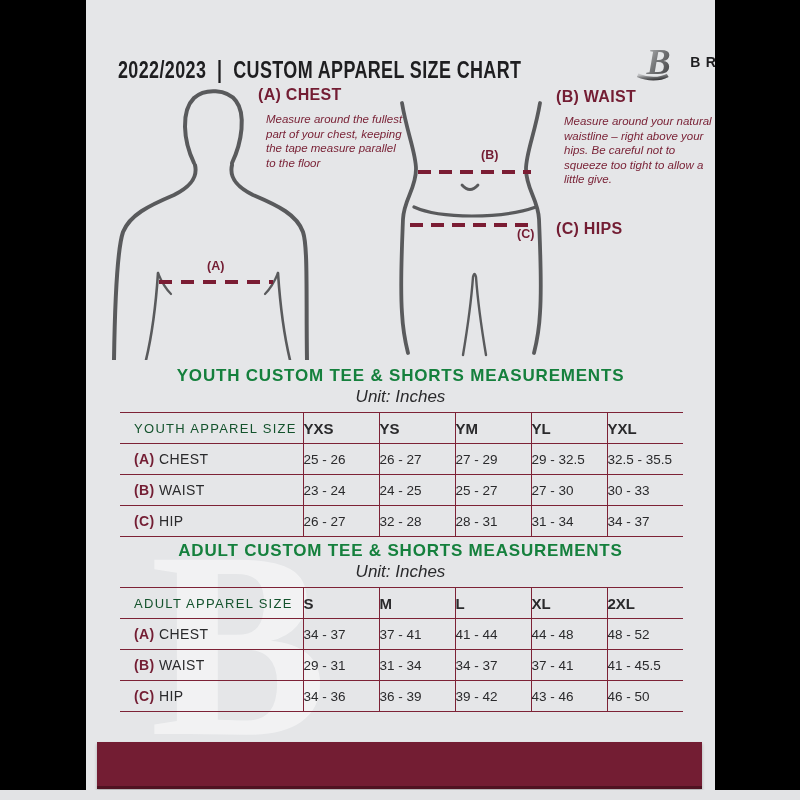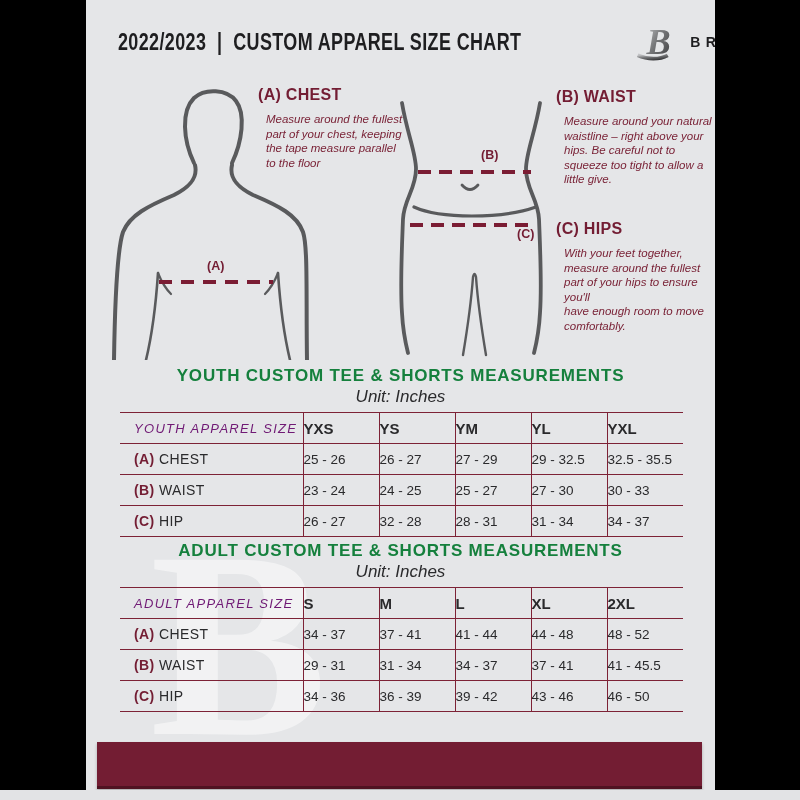--- a/index.html
+++ b/index.html
@@ -6,21 +6,21 @@
   html,body { width:800px; height:800px; }
   body { background:#000; font-family:"Liberation Sans", sans-serif; position:relative; overflow:hidden; }
 
   .stage { position:absolute; inset:0; }
 
   
   .doc { position:absolute; left:86px; top:0; width:629px; height:790px; background:#e5e6e8; overflow:hidden; }
   .viewer-strip { position:absolute; left:0; top:790px; width:800px; height:10px; background:#e2e3e5; }
 
   
-  .doc-header { position:absolute; left:0; top:0; width:629px; height:84px; display:flex; align-items:center; justify-content:space-between; padding:0 26px 0 32px; }
+  .doc-header { position:absolute; left:0; top:0; width:629px; height:84px; display:flex; align-items:flex-end; justify-content:space-between; padding:0 26px 0 32px; }
   .doc-title { font-weight:bold; font-size:23px; color:#1e1e20; letter-spacing:0.5px; white-space:pre; transform:scaleX(0.78); transform-origin:0 50%; }
   .brand-group { display:flex; align-items:center; gap:9px; }
   .brand-name { font-weight:bold; font-size:14px; letter-spacing:5.5px; color:#1e1e20; white-space:nowrap; }
 
   
   .diagram-area { position:absolute; left:0; top:80px; width:629px; height:290px; }
   .fig { position:absolute; }
   .fig-chest { left:24px; top:5px; }
   .fig-waist-hips { left:304px; top:15px; }
   .dash-label { position:absolute; font-weight:bold; font-size:12.5px; color:#731d33; z-index:2; }
@@ -42,21 +42,21 @@
   .adult-title { top:541px; } .adult-unit { top:562px; }
 
   
   .size-table { position:absolute; left:34px; width:563px; border-collapse:collapse; table-layout:fixed; z-index:1; }
   .youth-table { top:412px; } .adult-table { top:587px; }
   .size-table tr { border-top:1.7px solid #7d2236; height:31px; }
   .size-table { border-bottom:1.7px solid #7d2236; }
   .size-table th, .size-table td { border-left:1.4px solid #7d2236; text-align:left; vertical-align:middle; font-size:13.5px; color:#2a2a2c; padding:0; }
   .size-table th:first-child, .size-table td:first-child { border-left:none; width:183px; text-align:left; padding-left:14px; }
   .size-table thead th { font-weight:bold; font-size:15px; }
-  .size-table thead th:first-child { font-weight:normal; font-size:13px; letter-spacing:1.3px; color:#701a75;font-style:italic; }
+  .size-table thead th:first-child { font-weight:normal; font-size:13px; letter-spacing:1.3px; color:#14532d; }
   .size-table td:first-child { font-size:14px; letter-spacing:0.4px; }
   .size-table td:first-child .key { font-weight:bold; color:#731d33; }
 
   
   .watermark { position:absolute; left:64px; top:545px; font-family:"Liberation Serif", serif; font-weight:bold; font-size:266px; line-height:200px; color:#ffffff; opacity:0.5; z-index:0; pointer-events:none; }
 
   
   .footer-bar { position:absolute; left:11px; top:742px; width:605px; height:47px; background:#731d33; border-bottom:3px solid #4f1322; box-shadow:0 2px 3px rgba(0,0,0,0.25); z-index:1; }
 
   svg { display:block; }
@@ -124,22 +124,20 @@
       <div class="measure-block block-chest">
         <div class="measure-heading">(A) CHEST</div>
         <div class="measure-desc">Measure around the fullest part of your chest, keeping the tape measure parallel to the floor</div>
       </div>
       <div class="measure-block block-waist">
         <div class="measure-heading">(B) WAIST</div>
         <div class="measure-desc">Measure around your natural waistline – right above your hips. Be careful not to squeeze too tight to allow a little give.</div>
       </div>
       <div class="measure-block block-hips">
         <div class="measure-heading">(C) HIPS</div>
-        <div class="measure-desc">With your feet together, measure around the fullest part of your hips to ensure you'll
-have enough room to move comfortably.</div>
       </div>
     </div>
 
     <div class="section-title youth-title">YOUTH CUSTOM TEE &amp; SHORTS MEASUREMENTS</div>
     <div class="section-unit youth-unit">Unit: Inches</div>
     <table class="size-table youth-table">
       <thead>
           <tr>
             <th>YOUTH APPAREL SIZE</th>
             <th>YXS</th>

